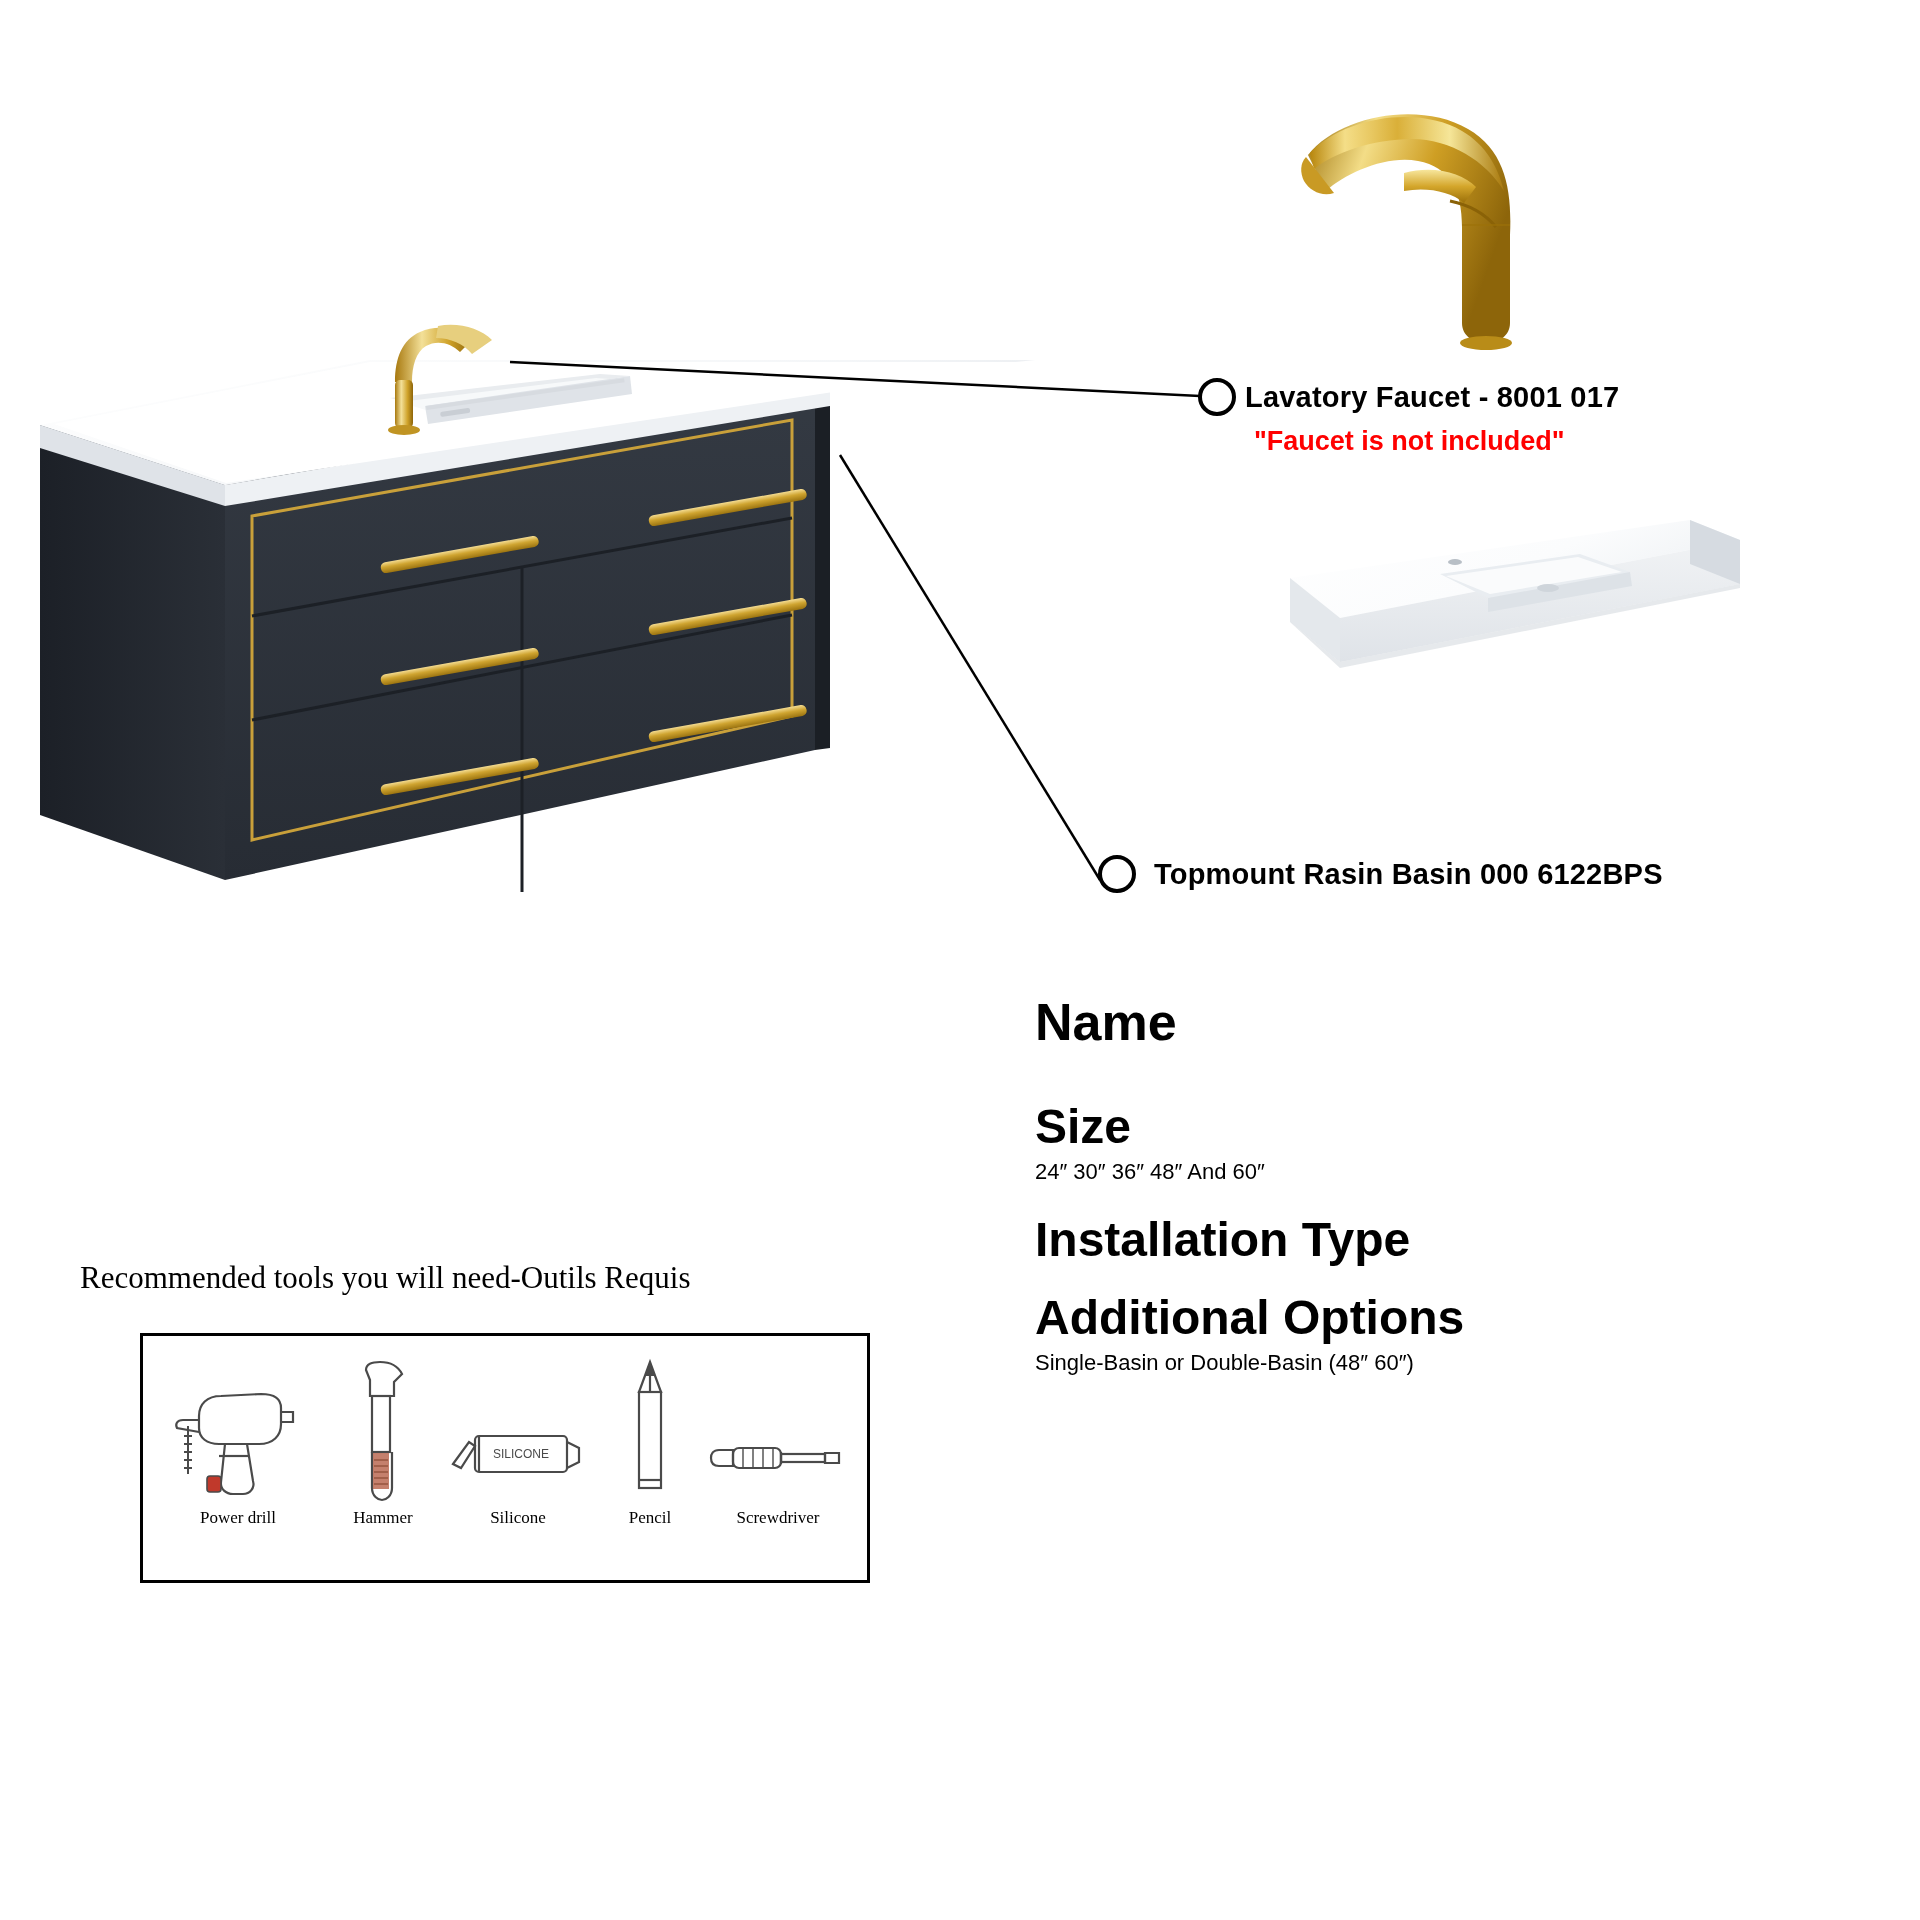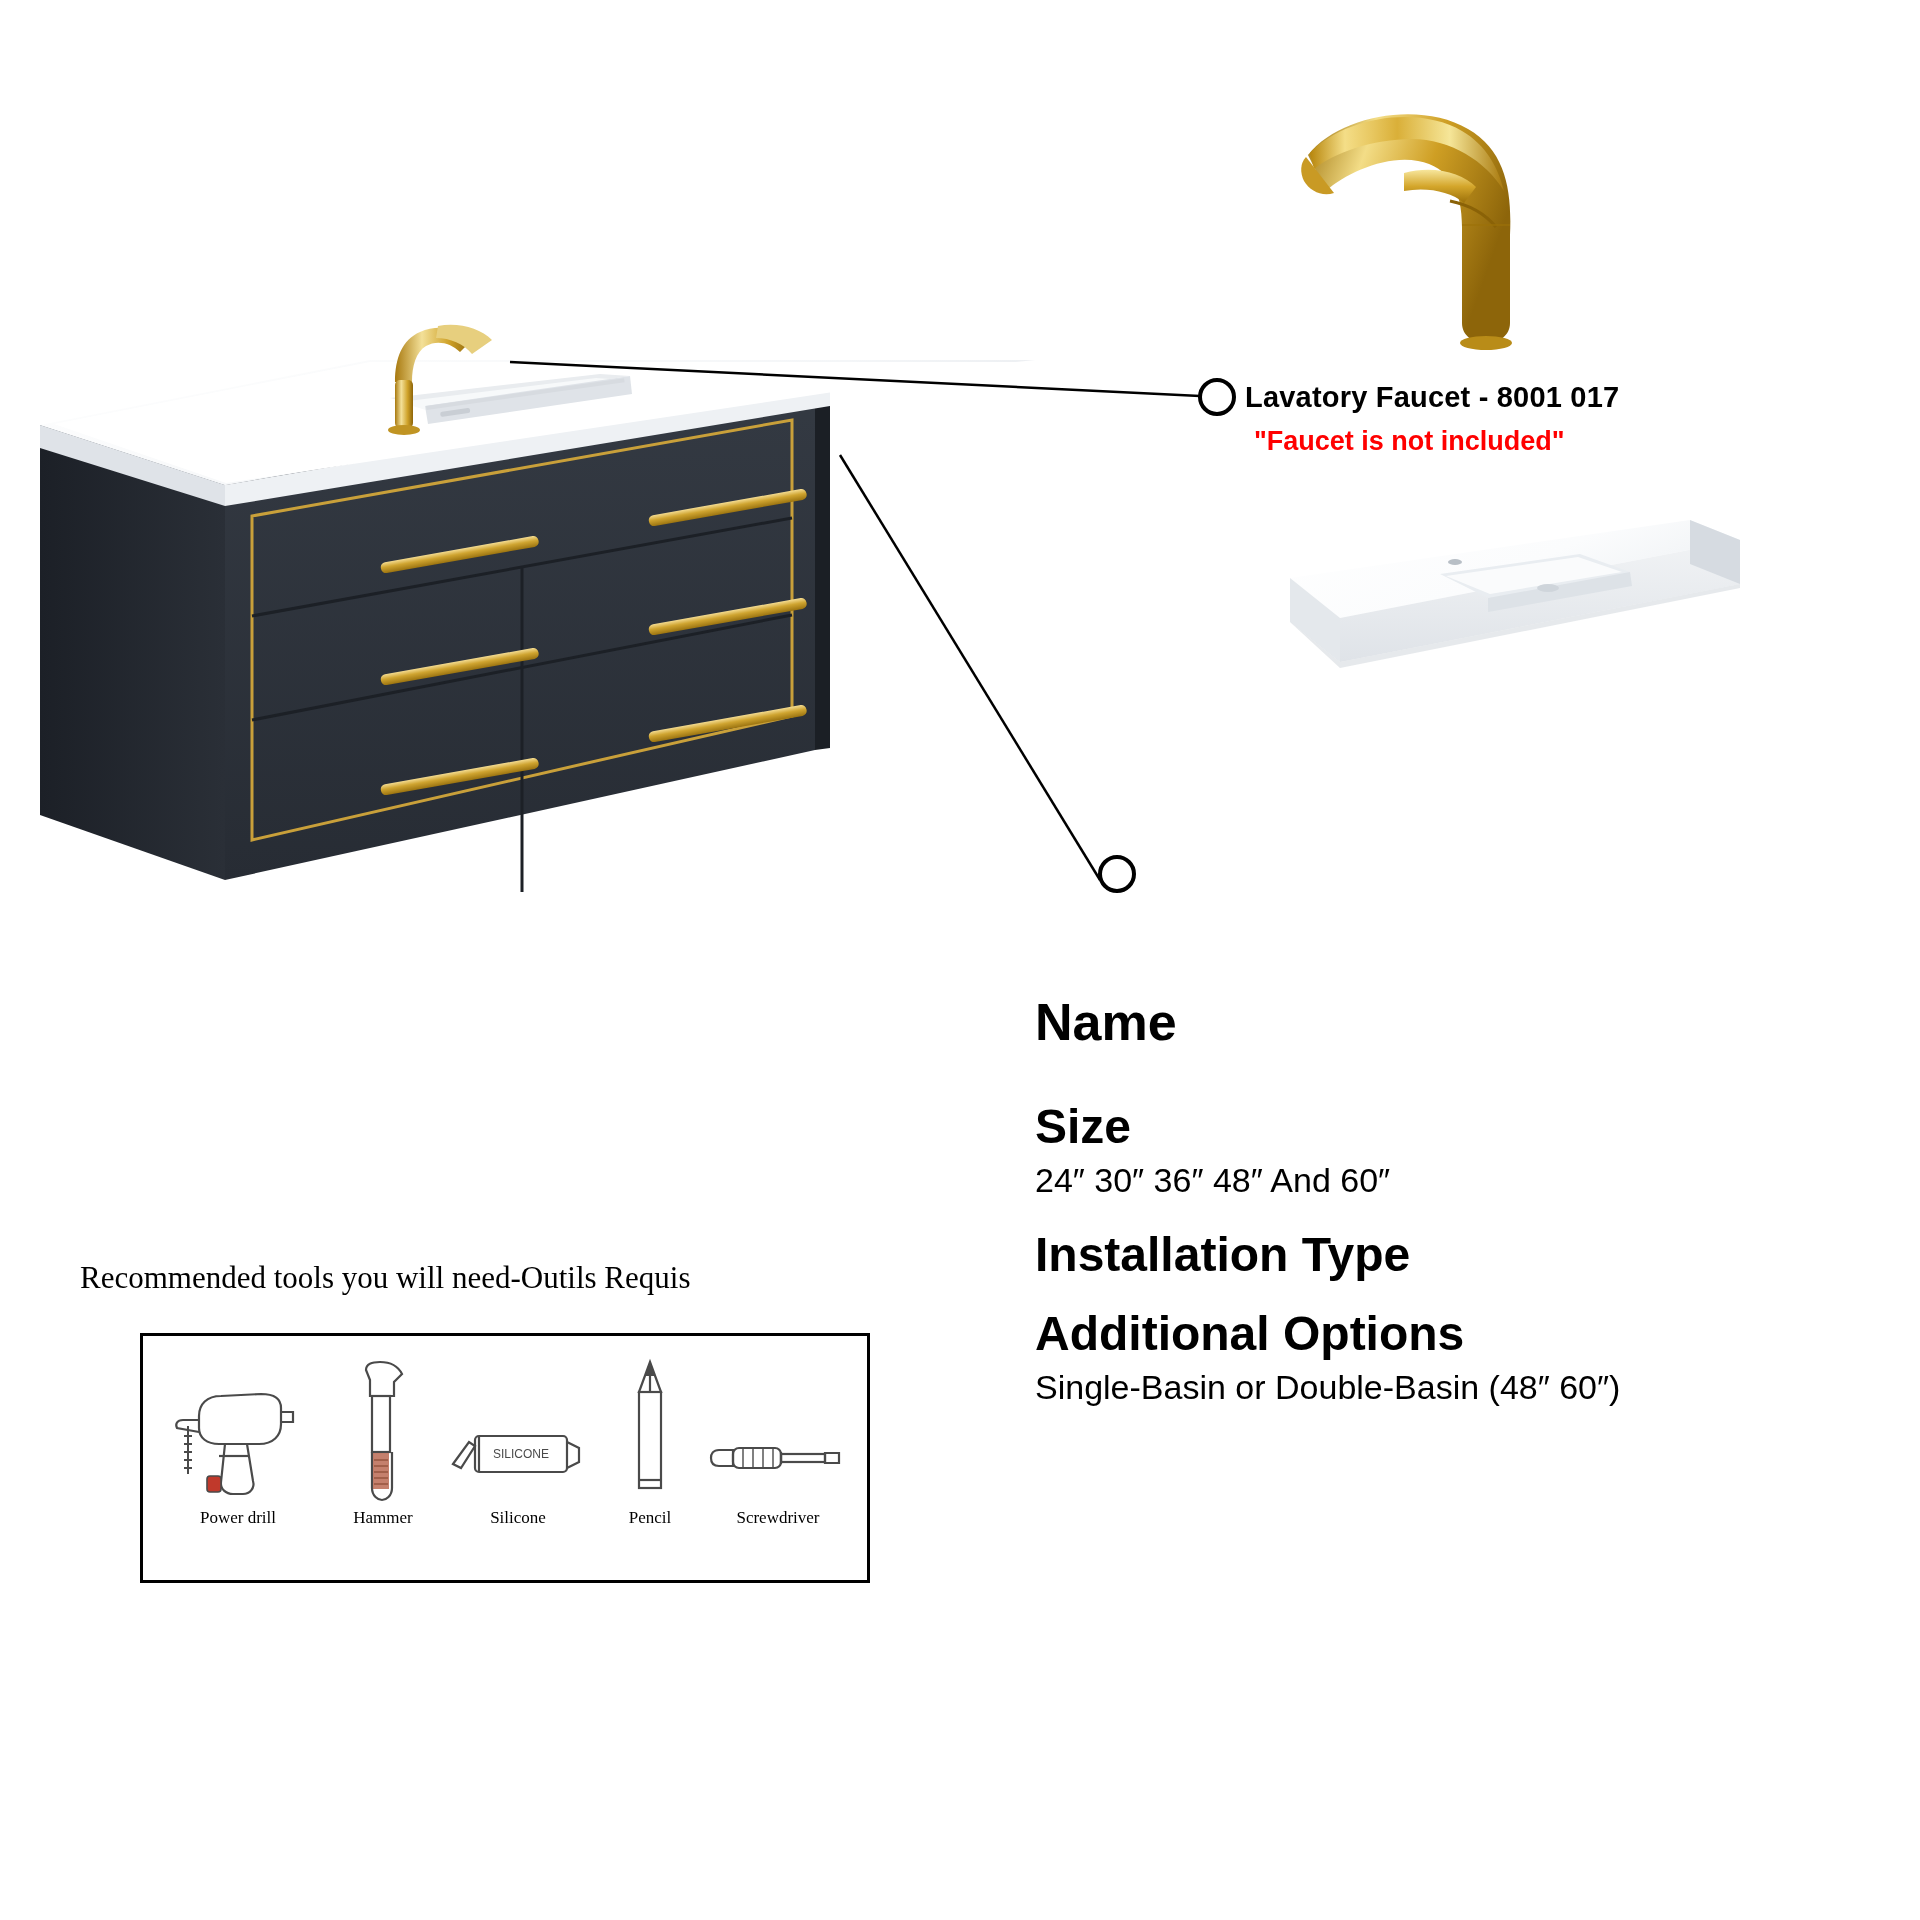--- a/index.html
+++ b/index.html
@@ -58,21 +58,21 @@
     top: 995px;
     width: 830px;
   }
   .spec-h {
     font-size: 48px;
     font-weight: bold;
     line-height: 1.05;
     margin: 0;
   }
   .spec-b {
-    font-size: 34px;
+    font-size: 22px;
     line-height: 1.30;
     margin: 6px 0 0 0;
   }
   .spec-block { margin-bottom: 28px; }
   #spec-name .spec-h { font-size: 52px; }
   #spec-name .spec-b { font-size: 30px; margin-top: 10px; }
 
   
   #tools-title {
     left: 80px; top: 1260px;
@@ -256,20 +256,21 @@
     <div>
       <div class="callout-label">Lavatory Faucet - 8001 017</div>
     </div>
   </div>
   <div class="callout-sub" style="margin-left:56px; margin-top:10px;">"Faucet is not included"</div>
 </div>
 
 <div class="abs" style="left:1098px; top:855px;">
   <div style="display:flex; align-items:center; gap:18px;">
     <div class="callout-circle"></div>
+    <div class="callout-label">Topmount Rasin Basin 000 6122BPS</div>
   </div>
 </div>
 
 <div class="abs" id="specs">
 
   <div class="spec-block" id="spec-name">
     <div class="spec-h">Name</div>
   </div>
 
   <div class="spec-block" id="spec-size" style="margin-top:52px;">

